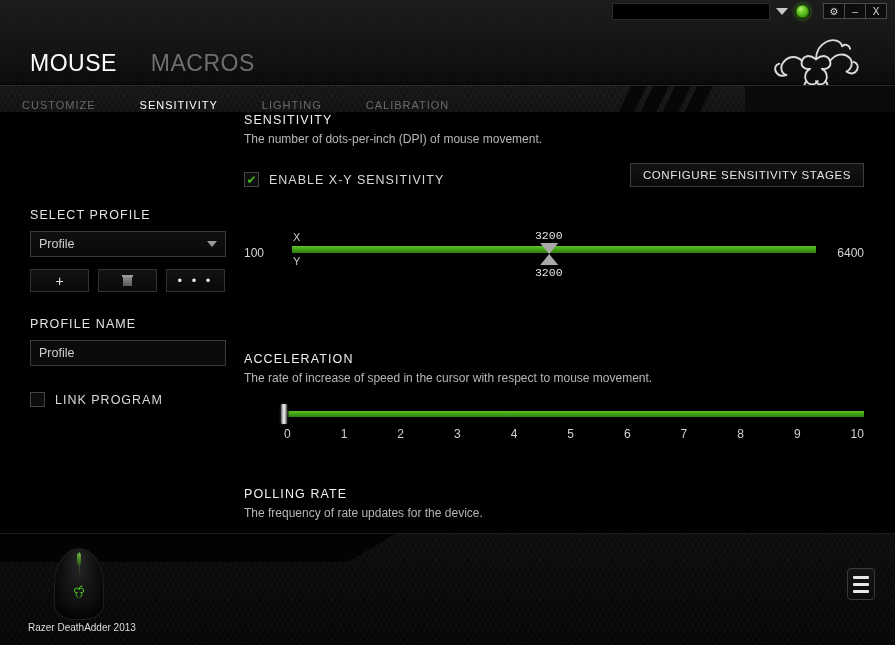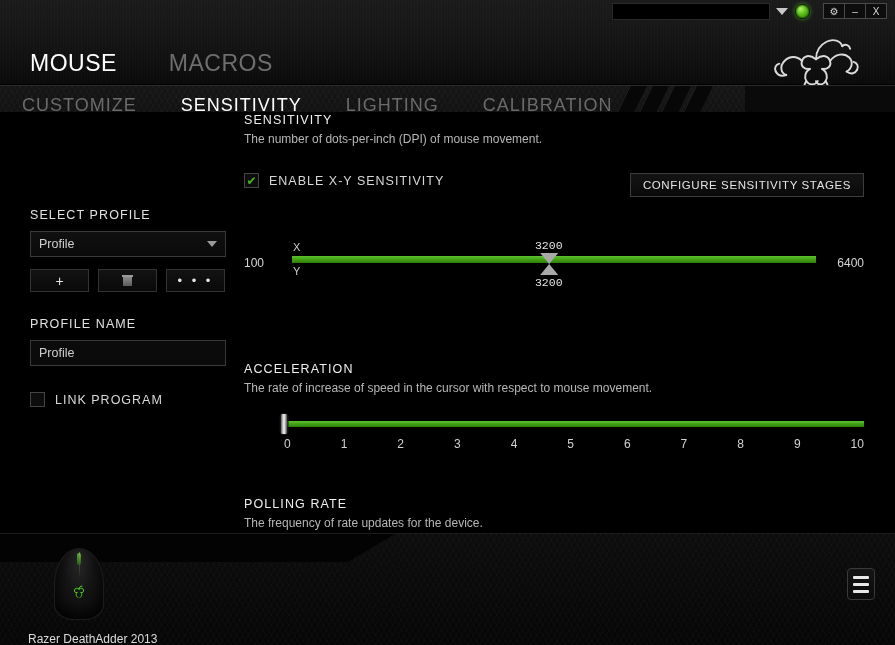--- a/index.html
+++ b/index.html
@@ -61,21 +61,21 @@
     display: flex; align-items: center; justify-content: center;
     cursor: pointer;
     margin-left: -1px;
     font-family: "Liberation Sans", sans-serif;
   }
   .win-btn:first-child { margin-left: 0; }
 
   
   .main-tabs {
     position: absolute; left: 30px; top: 50px;
-    display: flex; align-items: baseline; gap: 52px;
+    display: flex; align-items: baseline; gap: 34px;
   }
   .main-tab {
     font-size: 23px;
     letter-spacing: 0.5px;
     color: #6e6e6e;
     cursor: pointer;
     font-family: "Liberation Sans", sans-serif;
   }
   .main-tab.active { color: #ffffff; }
 
@@ -86,21 +86,21 @@
     background:
       repeating-linear-gradient(60deg, rgba(255,255,255,.022) 0 1px, rgba(0,0,0,0) 1px 5px),
       repeating-linear-gradient(-60deg, rgba(255,255,255,.022) 0 1px, rgba(0,0,0,0) 1px 5px),
       linear-gradient(180deg, #161616 0%, #121212 100%);
     border-top: 1px solid #2b2b2b;
     border-bottom: 1px solid #000;
     overflow: hidden;
   }
   .subtabs { display: flex; align-items: center; height: 100%; padding-left: 22px; gap: 44px; }
   .subtab {
-    font-size: 18px;
+    font-size: 11px;
     letter-spacing: 1px;
     color: #6a6a6a;
     cursor: pointer;
     white-space: nowrap;
     margin-top: 12px;
   }
   .subtab.active { color: #ffffff; }
   .stripes {
     position: absolute; right: 152px; top: 0;
     width: 120px; height: 28px;
@@ -207,22 +207,22 @@
   .panel { position: absolute; left: 244px; top: 0; width: 620px; }
   .sec-title {
     font-size: 12.5px; color: #efefef; letter-spacing: 1.1px;
   }
   .sec-desc {
     font-size: 12px; color: #b6b6b6; margin-top: 5px;
   }
 
   
   .sens-row {
-    display: flex; align-items: flex-start; justify-content: space-between;
-    margin-top: 27px;
+    display: flex; align-items: flex-end; justify-content: space-between;
+    margin-top: 17px;
   }
   .cfg-btn {
     height: 24px; padding: 0 12px;
     background: linear-gradient(180deg,#141414,#0a0a0a);
     border: 1px solid #3c3c3c;
     color: #e4e4e4; font-size: 11.5px; letter-spacing: .6px;
     display: flex; align-items: center; cursor: pointer;
   }
 
   .xy-slider { position: relative; margin-top: 34px; height: 62px; }
@@ -334,21 +334,21 @@
     position: absolute; left: 50%; top: 4px; transform: translateX(-50%);
     width: 4px; height: 12px; border-radius: 2px;
     background: linear-gradient(180deg,#7fd44a,#2a6a10);
     opacity: .75;
   }
   .mouse-logo {
     position: absolute; left: 50%; top: 36px; transform: translateX(-50%);
     width: 17px; height: 15px;
   }
   .device-name {
-    margin-top: 10px; font-size: 12px; color: #dcdcdc;
+    font-size: 10px; color: #dcdcdc;
   }
   .hamburger {
     position: absolute; right: 20px; top: 34px;
     width: 28px; height: 32px;
     background: linear-gradient(180deg,#141414,#0b0b0b);
     border: 1px solid #3a3a3a; border-radius: 4px;
     display: flex; flex-direction: column; align-items: center; justify-content: center; gap: 4px;
     cursor: pointer;
   }
   .hamburger span {

